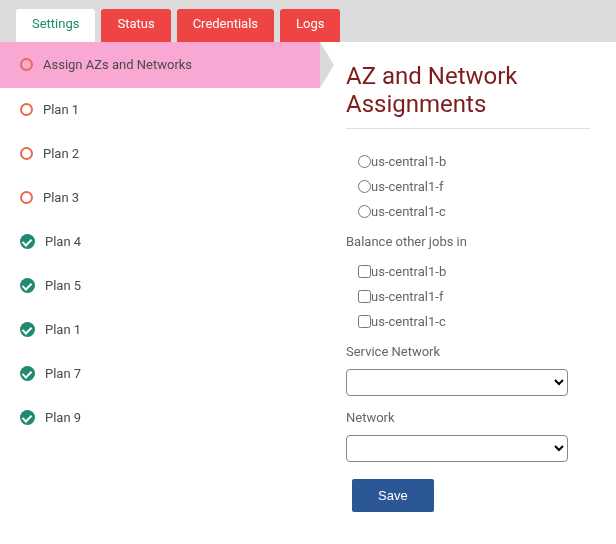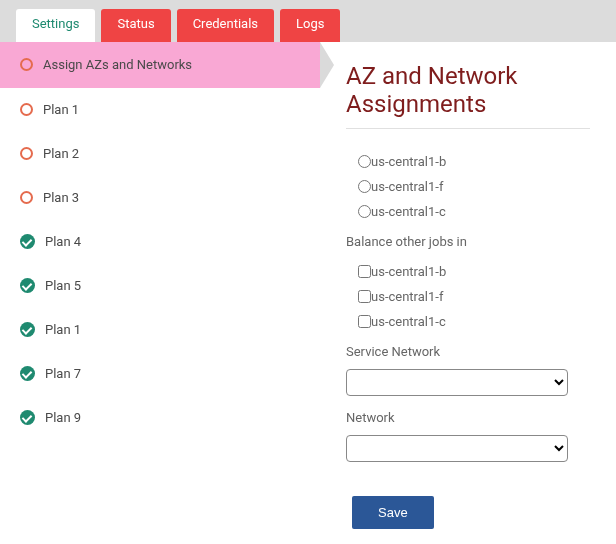--- a/index.html
+++ b/index.html
@@ -137,21 +137,21 @@
     appearance: auto;
   }
   .save-btn {
     background: #2b5797;
     color: #fff;
     border: none;
     padding: 9px 26px;
     font-size: 13px;
     border-radius: 2px;
     cursor: pointer;
-    margin-top: 20px;
+    margin-top: 3px;
     margin-left: 6px;
   }
 </style>
 </head>
 <body>
 
 <div class="tabbar" id="tabbar">
     <div class="tab active">Settings</div>
     <div class="tab">Status</div>
     <div class="tab">Credentials</div>

